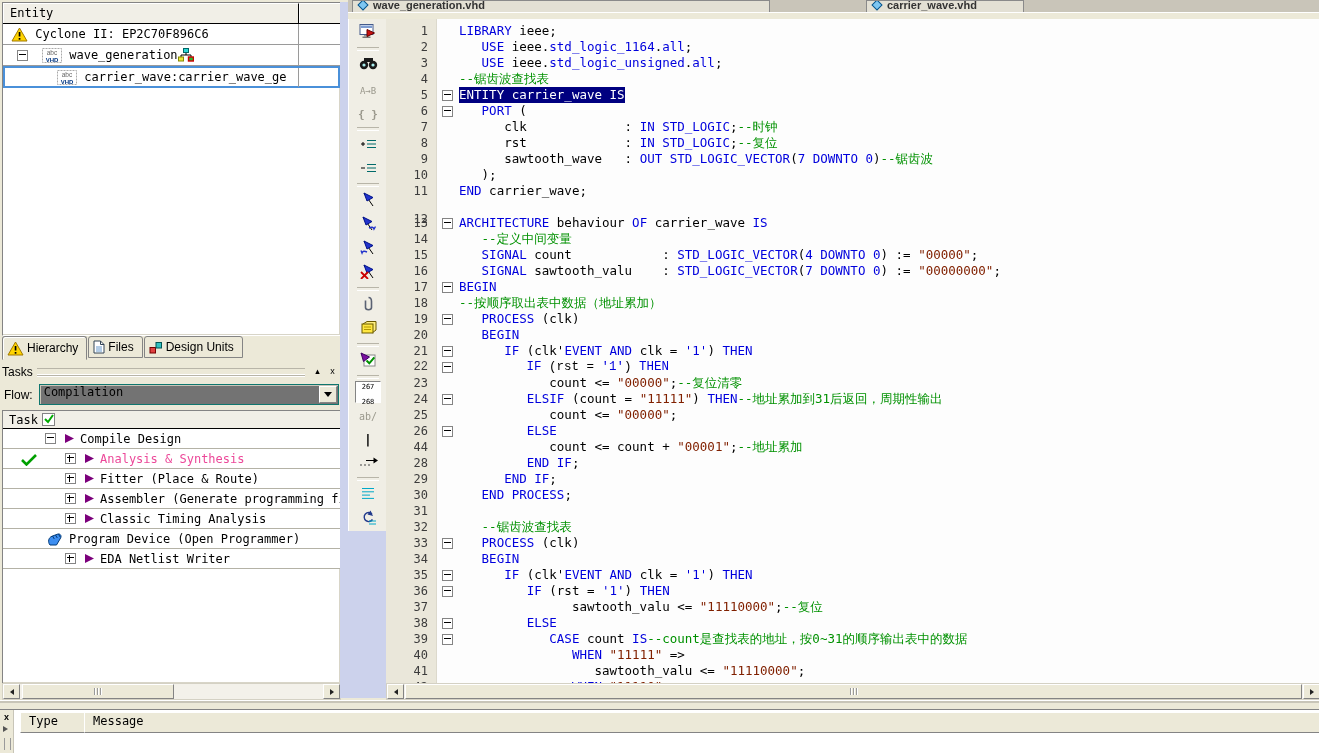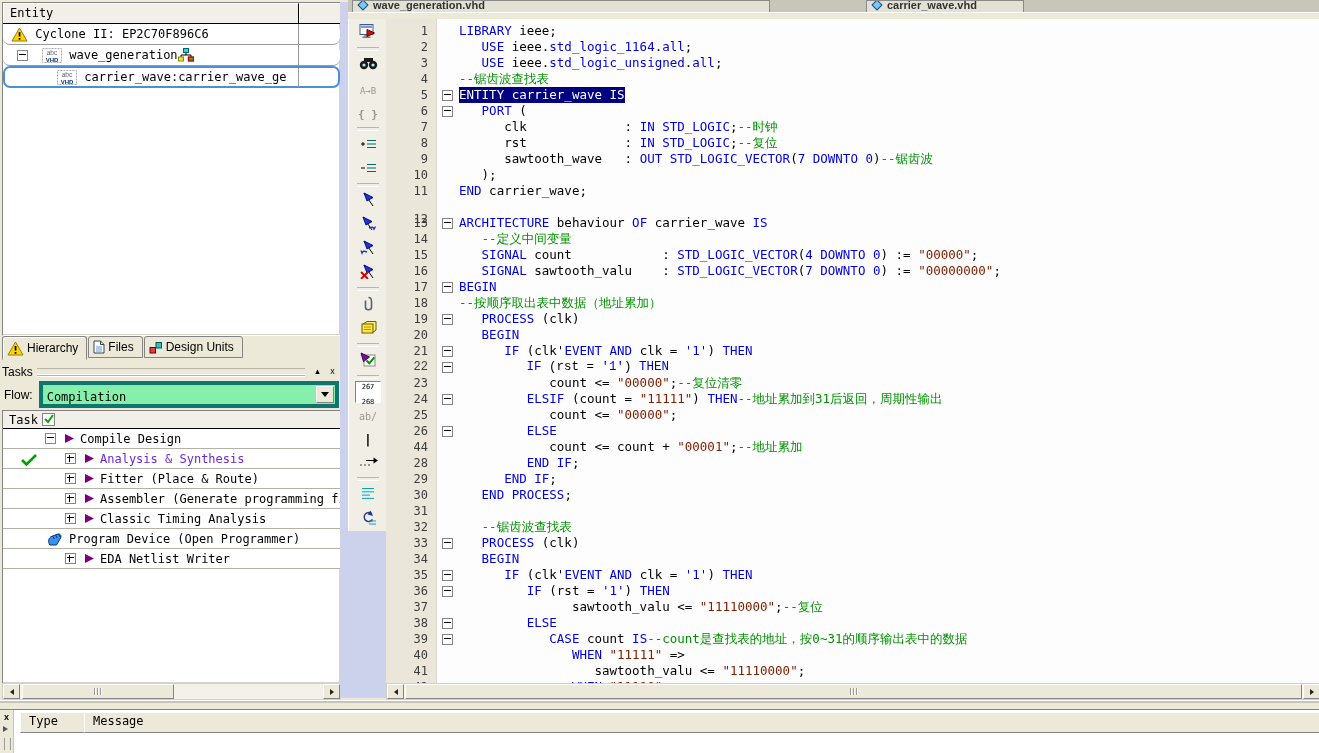--- a/index.html
+++ b/index.html
@@ -12,55 +12,55 @@
   .abs{position:absolute;}
 
   
   #navigator{left:2px;top:2px;width:337px;height:332px;background:#fff;
     border:1px solid #848484;border-right-color:#fff;border-bottom-color:#fff;box-shadow:inset -1px -1px 0 #d8d5c8;}
   .nav-header{display:flex;height:20px;border-bottom:1px solid #000;}
   .nav-hcell{background:#f1efe7;border-right:1px solid #000;border-top:1px solid #fff;border-left:1px solid #fff;
     font-family:"DejaVu Sans Mono",monospace;font-size:12px;line-height:18px;padding-left:6px;color:#000;}
   .nav-hcell.c1{width:288px;}
   .nav-hcell.c2{flex:1;border-right:none;}
-  .nav-row{position:relative;height:20px;border-bottom:1px solid #9a9a9a;display:flex;align-items:center;background:#fff;border-radius:7px;}
+  .nav-row{position:relative;height:20px;border-bottom:1px solid #9a9a9a;display:flex;align-items:center;background:#fff;}
   .nav-row .vsep{position:absolute;left:295px;top:0;bottom:-1px;width:1px;background:#9a9a9a;}
   .nav-row.selected{border:2px solid #4a90d9;height:18px;}
   .nav-row.selected .vsep{left:293px;}
   .nav-label{font-family:"DejaVu Sans Mono",monospace;font-size:12px;color:#000;white-space:pre;}
   .expander{width:9px;height:9px;border:1px solid #848484;background:#fff;position:relative;flex:0 0 auto;}
   .expander::before{content:"";position:absolute;left:1px;right:1px;top:3px;height:1px;background:#000;}
   .expander.plus::after{content:"";position:absolute;top:1px;bottom:1px;left:3px;width:1px;background:#000;}
   .icon{display:inline-flex;align-items:center;justify-content:center;flex:0 0 auto;}
 
   
   #nav-tabs{left:2px;top:336px;height:22px;display:flex;gap:1px;}
   .nav-tab{display:flex;align-items:center;gap:3px;padding:0 8px 0 4px;height:20px;
     background:#ece9d8;border:1px solid #848484;border-radius:3px 3px 0 0;font-size:12px;color:#000;}
   .nav-tab.active{height:22px;border-bottom:1px solid #ece9d8;box-shadow:inset 1px 1px 0 #fff;}
 
   
   #tasks-title{left:2px;top:364px;width:337px;height:16px;display:flex;align-items:center;font-size:12px;color:#000;}
   #tasks-title .fill{flex:1;height:6px;margin:0 4px;border-top:1px solid #b8b5a8;border-bottom:1px solid #b8b5a8;box-shadow:0 1px 0 #fff,0 -1px 0 #fff inset;}
   .tiny-btn{width:13px;height:12px;font-size:9px;line-height:10px;text-align:center;color:#000;margin-left:2px;cursor:default;}
   #flow-row{left:4px;top:384px;width:335px;height:21px;display:flex;align-items:center;font-size:12px;}
-  #flow-combo{margin-left:6px;flex:1;height:19px;background:#86efac;border:4px solid #0f766e;
-    box-shadow:inset 1px 1px 0 #c8c5b8;display:flex;align-items:flex-end;position:relative;}
+  #flow-combo{margin-left:6px;flex:1;height:19px;background:#737373;border:1px solid #0f766e;
+    box-shadow:inset 1px 1px 0 #c8c5b8;display:flex;align-items:flex-start;position:relative;}
   #flow-combo .val{font-family:"DejaVu Sans Mono",monospace;font-size:12px;padding-left:4px;}
   #flow-combo .dd{position:absolute;right:1px;top:1px;bottom:1px;width:16px;background:#ece9d8;
     border:1px solid;border-color:#fff #848484 #848484 #fff;display:flex;align-items:center;justify-content:center;}
   #flow-combo .dd::after{content:"";border:4px solid transparent;border-top:5px solid #000;margin-top:4px;}
 
   #tasks-win{left:2px;top:410px;width:337px;height:272px;background:#fff;border:1px solid #848484;border-right-color:#fff;border-bottom-color:#fff;box-shadow:inset -1px -1px 0 #d8d5c8;}
   #task-header{height:17px;background:#f1efe7;border-bottom:1px solid #000;display:flex;align-items:center;
     font-family:"DejaVu Sans Mono",monospace;font-size:12px;padding-left:6px;gap:4px;}
   .task-row{position:relative;height:19px;border-bottom:1px solid #b4b2a6;display:flex;align-items:center;background:#fff;}
   .task-row .status{position:absolute;left:18px;top:3px;}
   .task-label{font-family:"DejaVu Sans Mono",monospace;font-size:12px;white-space:pre;margin-left:5px;}
-  .task-label.green{color:#6d28d9;}
+  .task-label.green{color:#ec4899;}
   .cbx{width:11px;height:11px;border:1px solid #848484;background:#fff;position:relative;}
   .cbx svg{position:absolute;left:0;top:0;}
 
   
   .hscroll{height:15px;background:#f3f1ea;border:1px solid #d4d1c4;display:flex;align-items:center;}
   .sc-btn{width:15px;height:13px;background:#ece9d8;border:1px solid;border-color:#fff #848484 #848484 #fff;
     display:flex;align-items:center;justify-content:center;flex:0 0 auto;}
   .tri-l{width:0;height:0;border:3px solid transparent;border-right:4px solid #222;margin-left:-3px;}
   .tri-r{width:0;height:0;border:3px solid transparent;border-left:4px solid #222;margin-right:-3px;}
   .sc-thumb{height:13px;background:#ece9d8;border:1px solid;border-color:#fff #848484 #848484 #fff;position:relative;}

